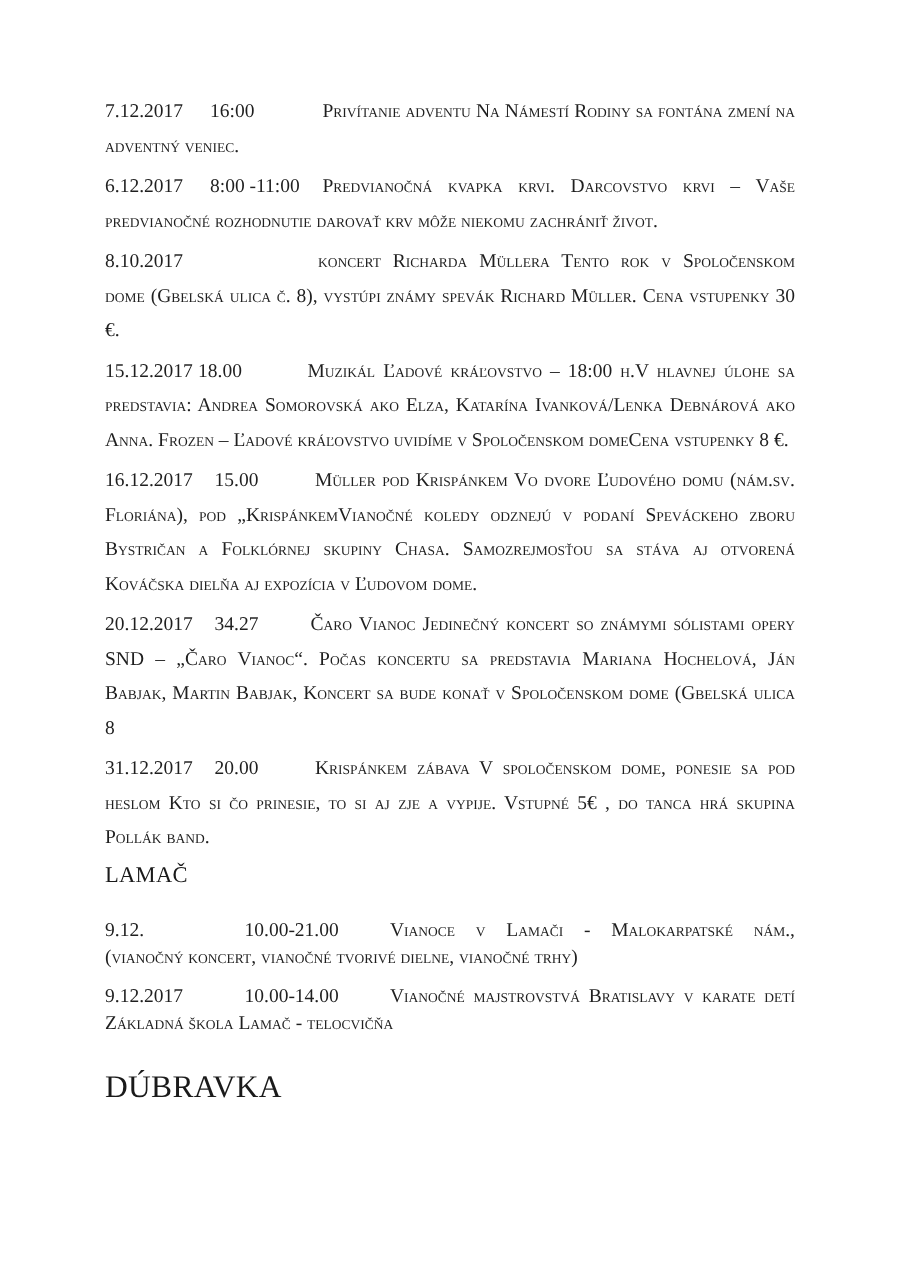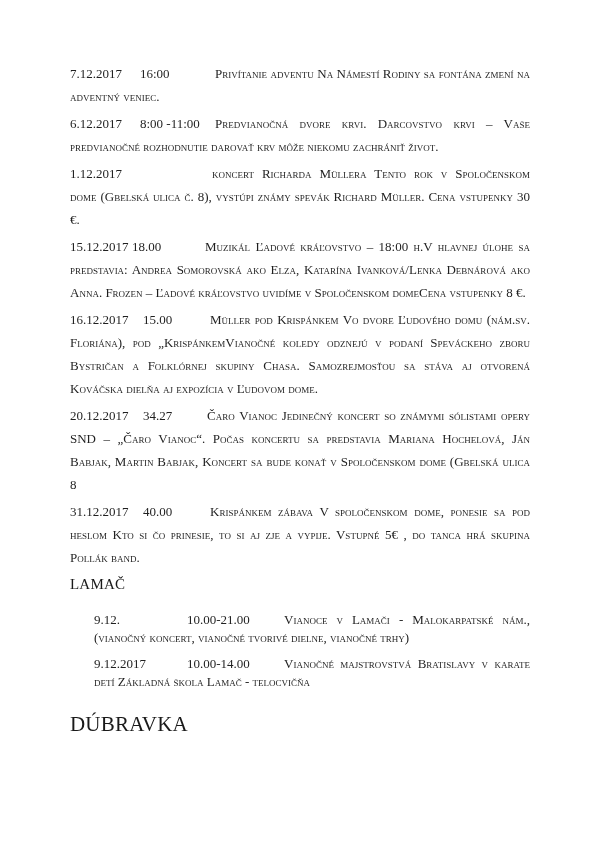--- a/index.html
+++ b/index.html
@@ -36,49 +36,48 @@
   .e5 .date{width:73px}  .e5 .time{width:67px}
   .e6 .date{width:73px}  .e6 .time{width:64px}
   .e7 .date{width:73px}  .e7 .time{width:67px}
   .e8 .date{width:93px}  .e8 .time{width:97px}
   .e9 .date{width:93px}  .e9 .time{width:97px}
   .e10 .date{width:98px} .e10 .time{width:115px}
   
   p.tight {
     line-height:17.5px;
     margin-bottom:9px;
-    margin-left:24px;
   }
   h2.section-heading {
     font-family:"Liberation Serif", "DejaVu Serif", serif;
     font-weight:normal;
     color:#1a1a1a;
     letter-spacing:0.2px;
   }
   h2.lamac    { font-size:15px; margin:7px 0 18px 0; }
   h2.dubravka { font-size:21px; margin:22px 0 0 0; }
 </style>
 </head>
 <body>
 
 <div class="page">
 
   <p class="event e1"><span class="date">7.12.2017</span><span class="time">16:00</span><b class="title">Privítanie adventu</b><span class="body"> Na Námestí Rodiny sa fontána zmení na adventný veniec.</span></p>
 
-  <p class="event e2"><span class="date">6.12.2017</span><span class="time">8:00 -11:00</span><b class="title">Predvianočná dvore krvi</b><span class="body">. Darcovstvo krvi – Vaše predvianočné rozhodnutie darovať krv môže niekomu zachrániť život.</span></p>
+  <p class="event e2"><span class="date">6.12.2017</span><span class="time">8:00 -11:00</span><b class="title">Predvianočná kvapka krvi</b><span class="body">. Darcovstvo krvi – Vaše predvianočné rozhodnutie darovať krv môže niekomu zachrániť život.</span></p>
 
-  <p class="event e3"><span class="date">1.12.2017</span><b class="title">koncert Richarda Müllera</b><span class="body"> Tento rok v Spoločenskom dome (Gbelská ulica č. 8), vystúpi známy spevák Richard Müller. Cena vstupenky 30 €.</span></p>
+  <p class="event e3"><span class="date">8.10.2017</span><b class="title">koncert Richarda Müllera</b><span class="body"> Tento rok v Spoločenskom dome (Gbelská ulica č. 8), vystúpi známy spevák Richard Müller. Cena vstupenky 30 €.</span></p>
 
   <p class="event e4"><span class="date">15.12.2017</span><span class="time">18.00</span><b class="title">Muzikál Ľadové kráľovstvo</b><span class="body"> – 18:00 h.V hlavnej úlohe sa predstavia: Andrea Somorovská ako Elza, Katarína Ivanková/Lenka Debnárová ako Anna. Frozen – Ľadové kráľovstvo uvidíme v Spoločenskom domeCena vstupenky 8 €.</span></p>
 
   <p class="event e5"><span class="date">16.12.2017</span><span class="time">15.00</span><b class="title">Müller pod Krispánkem</b><span class="body"> Vo dvore Ľudového domu (nám.sv. Floriána), pod „KrispánkemVianočné koledy odznejú v podaní Speváckeho zboru Bystričan a Folklórnej skupiny Chasa. Samozrejmosťou sa stáva aj otvorená Kováčska dielňa aj expozícia v Ľudovom dome.</span></p>
 
   <p class="event e6"><span class="date">20.12.2017</span><span class="time">34.27</span><b class="title">Čaro Vianoc</b><span class="body"> Jedinečný koncert so známymi sólistami opery SND – „Čaro Vianoc“. Počas koncertu sa predstavia Mariana Hochelová, Ján Babjak, Martin Babjak, Koncert sa bude konať v Spoločenskom dome (Gbelská ulica 8</span></p>
 
-  <p class="event e7"><span class="date">31.12.2017</span><span class="time">40.00</span><b class="title">Krispánkem zábava</b><span class="body"> V spoločenskom dome, ponesie sa pod heslom Kto si čo prinesie, to si aj zje a vypije. Vstupné 5€ , do tanca hrá skupina Pollák band.</span></p>
+  <p class="event e7"><span class="date">31.12.2017</span><span class="time">20.00</span><b class="title">Krispánkem zábava</b><span class="body"> V spoločenskom dome, ponesie sa pod heslom Kto si čo prinesie, to si aj zje a vypije. Vstupné 5€ , do tanca hrá skupina Pollák band.</span></p>
 
   <h2 class="section-heading lamac">LAMAČ</h2>
 
   <p class="event tight e8"><span class="date">9.12.</span><span class="time">10.00-21.00</span><b class="title">Vianoce v Lamači</b><span class="body"> - Malokarpatské nám., (vianočný koncert, vianočné tvorivé dielne, vianočné trhy)</span></p>
 
   <p class="event tight e9"><span class="date">9.12.2017</span><span class="time">10.00-14.00</span><b class="title">Vianočné majstrovstvá Bratislavy v karate detí</b><span class="body"> Základná škola Lamač - telocvičňa</span></p>
 
 
   <h2 class="section-heading dubravka">DÚBRAVKA</h2>
 

